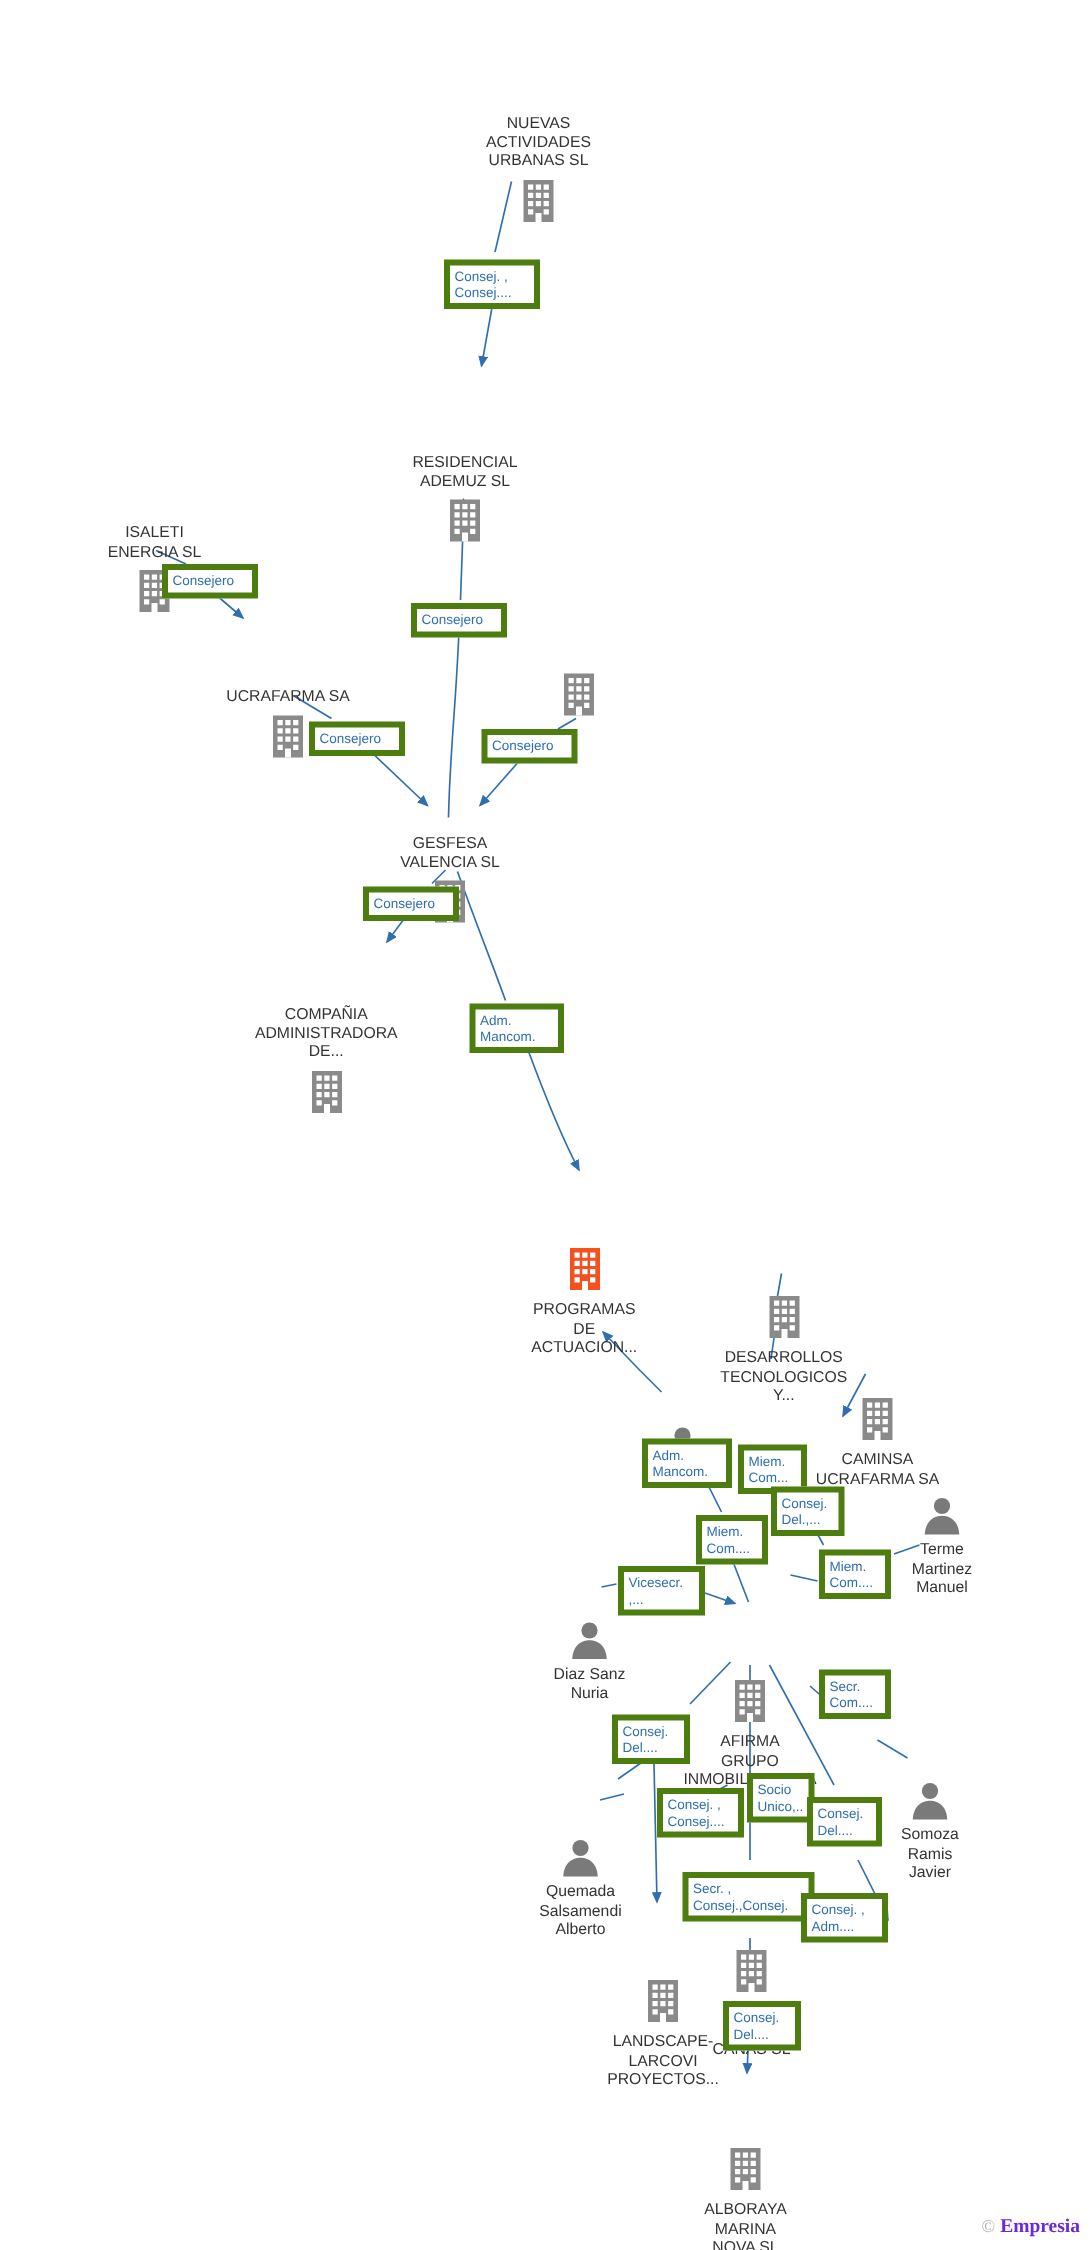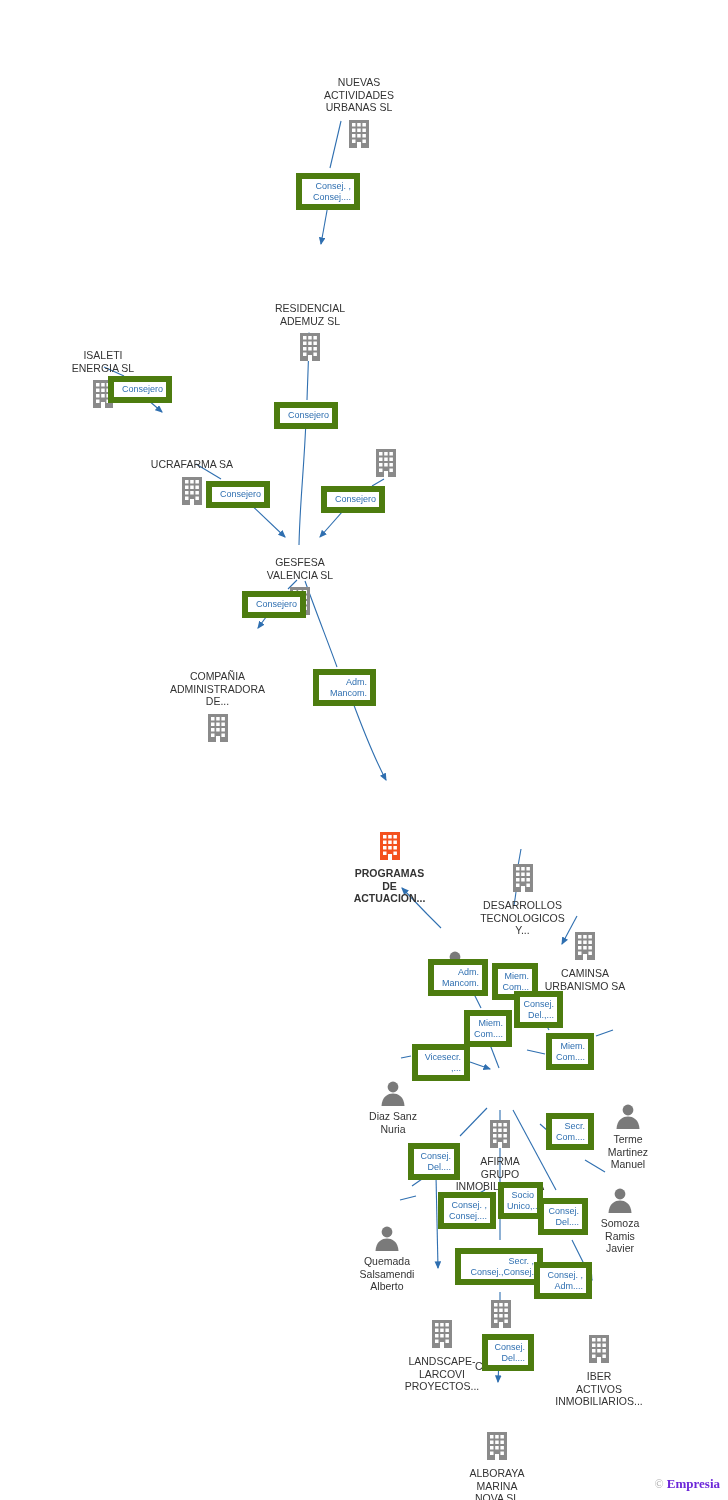--- a/index.html
+++ b/index.html
@@ -41,26 +41,26 @@
     display: block;
     margin: 0 auto;
   }
   .person {
     display: block;
     margin: 0 auto;
   }
   .edge-label {
     position: absolute;
     background: #ffffff;
-    border: 6px solid #4d7c0f;
+    border: 4px solid #4d7c0f;
     color: #2f6fb0;
     font-size: 9px;
     line-height: 10.5px;
     padding: 2px 3px;
-    text-align: right;
+    text-align: left;
     white-space: pre-line;
     box-sizing: border-box;
   }
   .watermark {
     position: absolute;
     right: 8px;
     bottom: 8px;
     font-size: 13px;
     color: #f07020;
     font-family: "Liberation Serif", serif;
@@ -311,21 +311,21 @@
           <rect x="11.2" y="10.5" width="3.5" height="3.5"></rect>
           <rect x="16.4" y="10.5" width="3.5" height="3.5"></rect>
         <rect x="6" y="16" width="3.5" height="3.5"></rect>
           <rect x="11.2" y="16" width="3.5" height="3.5"></rect>
           <rect x="16.4" y="16" width="3.5" height="3.5"></rect>
         <rect x="6" y="21.5" width="3.5" height="3.5"></rect>
           <rect x="16.4" y="21.5" width="3.5" height="3.5"></rect>
         <rect x="11" y="24" width="4" height="6"></rect>
       </g>
     </svg>
-    <div class="node-label" style="margin-top:5px;font-weight:bold;">PROGRAMAS
+    <div class="node-label" style="margin-top:5px;">PROGRAMAS
 DE
 ACTUACION...</div>
   </div>
 
   <div class="node" style="left:470px; top:816px; width:105px;">
     <svg class="bldg" width="26" height="32" viewBox="0 0 26 32">
       <rect x="3" y="2" width="20" height="28" fill="#8a8a8a"></rect>
       <g fill="#ffffff">
         <rect x="6" y="5" width="3.5" height="3.5"></rect>
           <rect x="11.2" y="5" width="3.5" height="3.5"></rect>
@@ -358,32 +358,32 @@
           <rect x="16.4" y="10.5" width="3.5" height="3.5"></rect>
         <rect x="6" y="16" width="3.5" height="3.5"></rect>
           <rect x="11.2" y="16" width="3.5" height="3.5"></rect>
           <rect x="16.4" y="16" width="3.5" height="3.5"></rect>
         <rect x="6" y="21.5" width="3.5" height="3.5"></rect>
           <rect x="16.4" y="21.5" width="3.5" height="3.5"></rect>
         <rect x="11" y="24" width="4" height="6"></rect>
       </g>
     </svg>
     <div class="node-label" style="margin-top:5px;">CAMINSA
-URBANISMO SA</div>
+UCRAFARMA SA</div>
   </div>
 
   <div class="node" style="left:420px; top:903px; width:70px;">
     <svg class="person" width="28" height="28" viewBox="0 0 28 28">
       <circle cx="14" cy="8" r="5.4" fill="#7a7a7a"></circle>
       <path d="M2.5 27 C3 17.5 9 14.5 14 14.5 C19 14.5 25 17.5 25.5 27 Z" fill="#7a7a7a"></path>
     </svg>
     <div class="node-label" style="margin-top:3px;">Bernal</div>
   </div>
 
-  <div class="node" style="left:592px; top:1056px; width:72px;">
+  <div class="node" style="left:592px; top:950px; width:72px;">
     <svg class="person" width="28" height="28" viewBox="0 0 28 28">
       <circle cx="14" cy="8" r="5.4" fill="#7a7a7a"></circle>
       <path d="M2.5 27 C3 17.5 9 14.5 14 14.5 C19 14.5 25 17.5 25.5 27 Z" fill="#7a7a7a"></path>
     </svg>
     <div class="node-label" style="margin-top:3px;">Terme
 Martinez
 Manuel</div>
   </div>
 
   <div class="node" style="left:355px; top:1033px; width:76px;">
@@ -477,42 +477,20 @@
         <rect x="6" y="21.5" width="3.5" height="3.5"></rect>
           <rect x="16.4" y="21.5" width="3.5" height="3.5"></rect>
         <rect x="11" y="24" width="4" height="6"></rect>
       </g>
     </svg>
     <div class="node-label" style="margin-top:5px;">EL BAO
 DE LAS
 CAÑAS SL</div>
   </div>
 
-  <div class="node" style="left:546px; top:1287px; width:106px;">
-    <svg class="bldg" width="26" height="32" viewBox="0 0 26 32">
-      <rect x="3" y="2" width="20" height="28" fill="#8a8a8a"></rect>
-      <g fill="#ffffff">
-        <rect x="6" y="5" width="3.5" height="3.5"></rect>
-          <rect x="11.2" y="5" width="3.5" height="3.5"></rect>
-          <rect x="16.4" y="5" width="3.5" height="3.5"></rect>
-        <rect x="6" y="10.5" width="3.5" height="3.5"></rect>
-          <rect x="11.2" y="10.5" width="3.5" height="3.5"></rect>
-          <rect x="16.4" y="10.5" width="3.5" height="3.5"></rect>
-        <rect x="6" y="16" width="3.5" height="3.5"></rect>
-          <rect x="11.2" y="16" width="3.5" height="3.5"></rect>
-          <rect x="16.4" y="16" width="3.5" height="3.5"></rect>
-        <rect x="6" y="21.5" width="3.5" height="3.5"></rect>
-          <rect x="16.4" y="21.5" width="3.5" height="3.5"></rect>
-        <rect x="11" y="24" width="4" height="6"></rect>
-      </g>
-    </svg>
-    <div class="node-label" style="margin-top:5px;">IBER
-ACTIVOS
-INMOBILIARIOS...</div>
-  </div>
 
   <div class="node" style="left:455px; top:1384px; width:84px;">
     <svg class="bldg" width="26" height="32" viewBox="0 0 26 32">
       <rect x="3" y="2" width="20" height="28" fill="#8a8a8a"></rect>
       <g fill="#ffffff">
         <rect x="6" y="5" width="3.5" height="3.5"></rect>
           <rect x="11.2" y="5" width="3.5" height="3.5"></rect>
           <rect x="16.4" y="5" width="3.5" height="3.5"></rect>
         <rect x="6" y="10.5" width="3.5" height="3.5"></rect>
           <rect x="11.2" y="10.5" width="3.5" height="3.5"></rect>

